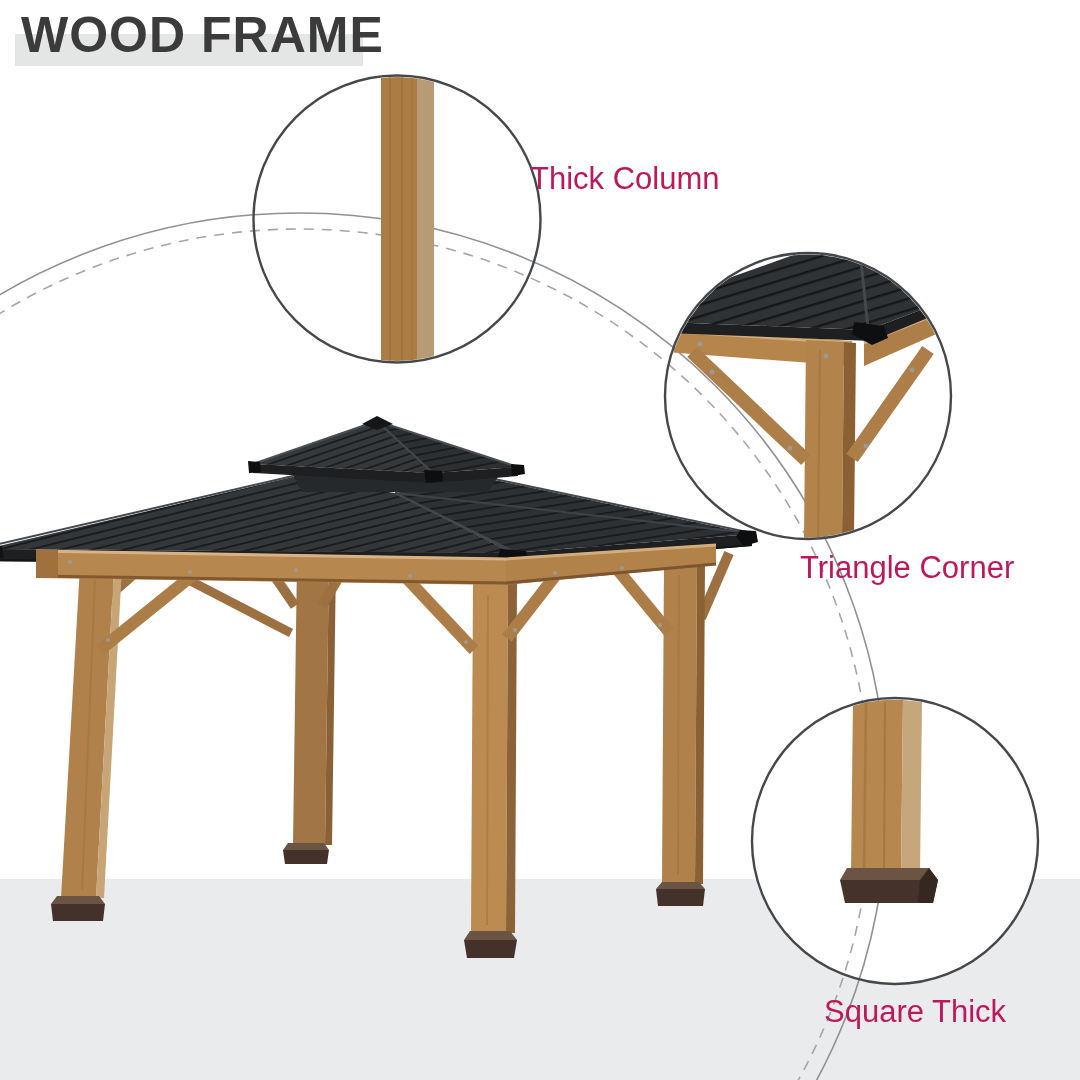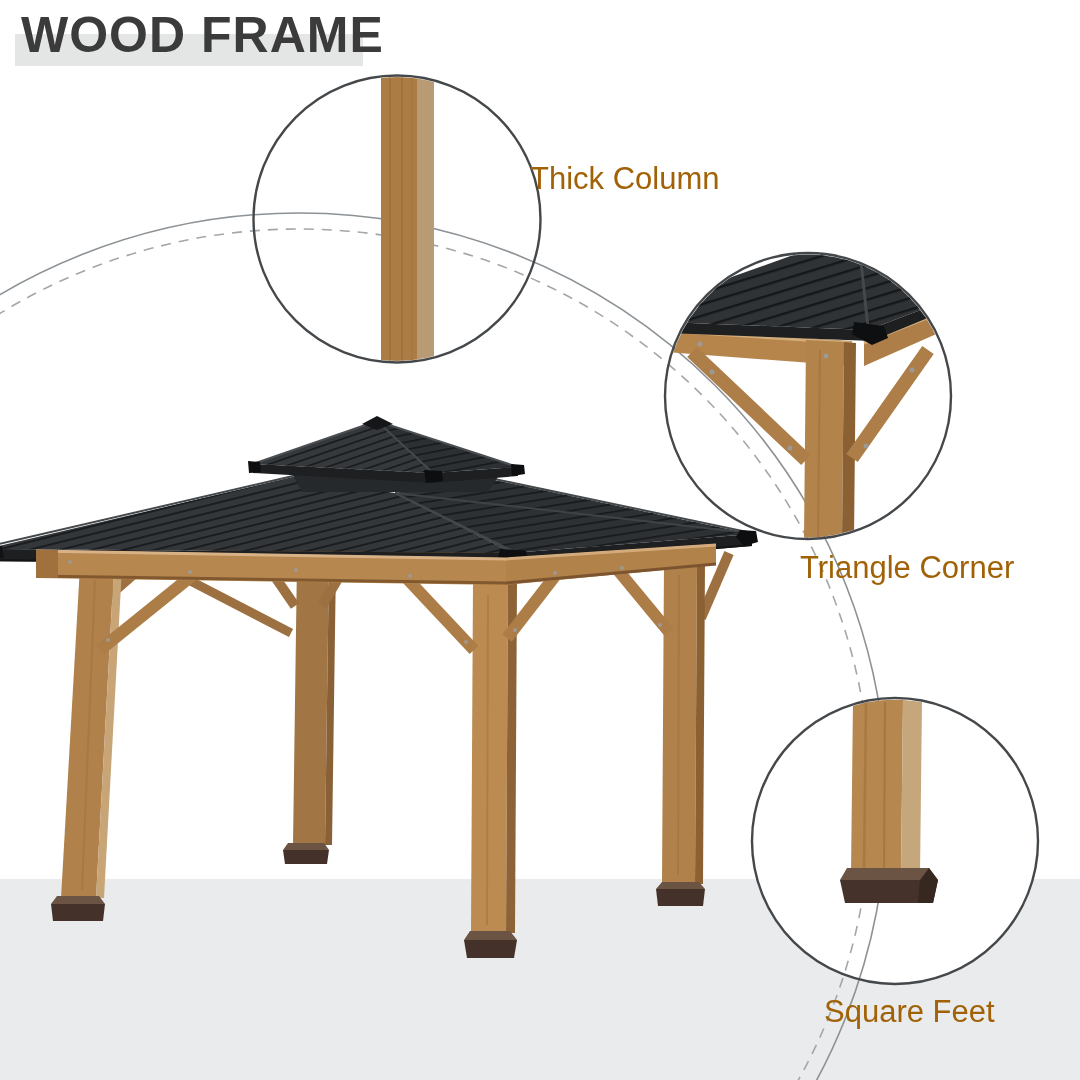--- a/index.html
+++ b/index.html
@@ -2,21 +2,21 @@
 <html><head>
 <meta charset="utf-8">
 <style>
   html,body{margin:0;padding:0;background:#ffffff;}
   #canvas{position:relative;width:1080px;height:1080px;background:#ffffff;overflow:hidden;
           font-family:"Liberation Sans",sans-serif;}
   #scene{position:absolute;left:0;top:0;width:1080px;height:1080px;}
   .title-bar{position:absolute;left:15px;top:34px;width:348px;height:32px;background:#e4e5e5;}
   .page-title{position:absolute;left:21px;top:6px;font-size:50px;font-weight:bold;
               color:#3b3b3b;letter-spacing:1px;white-space:nowrap;}
-  .callout-label{position:absolute;font-size:31px;color:#a16207;white-space:nowrap;}
+  .callout-label{position:absolute;font-size:31px;color:#be185d;white-space:nowrap;}
   #label-thick{left:530px;top:161px;}
   #label-triangle{left:753px;top:550px;margin-left:47px;}
   #label-square{left:824px;top:994px;}
 </style>
 </head>
 <body>
 
 <div id="canvas">
 
 <svg id="scene" viewBox="0 0 1080 1080" xmlns="http://www.w3.org/2000/svg">
@@ -210,14 +210,14 @@
     <circle cx="808" cy="396" r="143"></circle>
     <circle cx="895" cy="841" r="143"></circle>
   </g>
 </svg>
 
   <div class="title-bar"></div>
   <div class="page-title">WOOD FRAME</div>
 
   <div class="callout-label" id="label-thick">Thick Column</div>
   <div class="callout-label" id="label-triangle">Triangle Corner</div>
-  <div class="callout-label" id="label-square">Square Feet</div>
+  <div class="callout-label" id="label-square">Square Thick</div>
 </div>
 
 </body></html>

